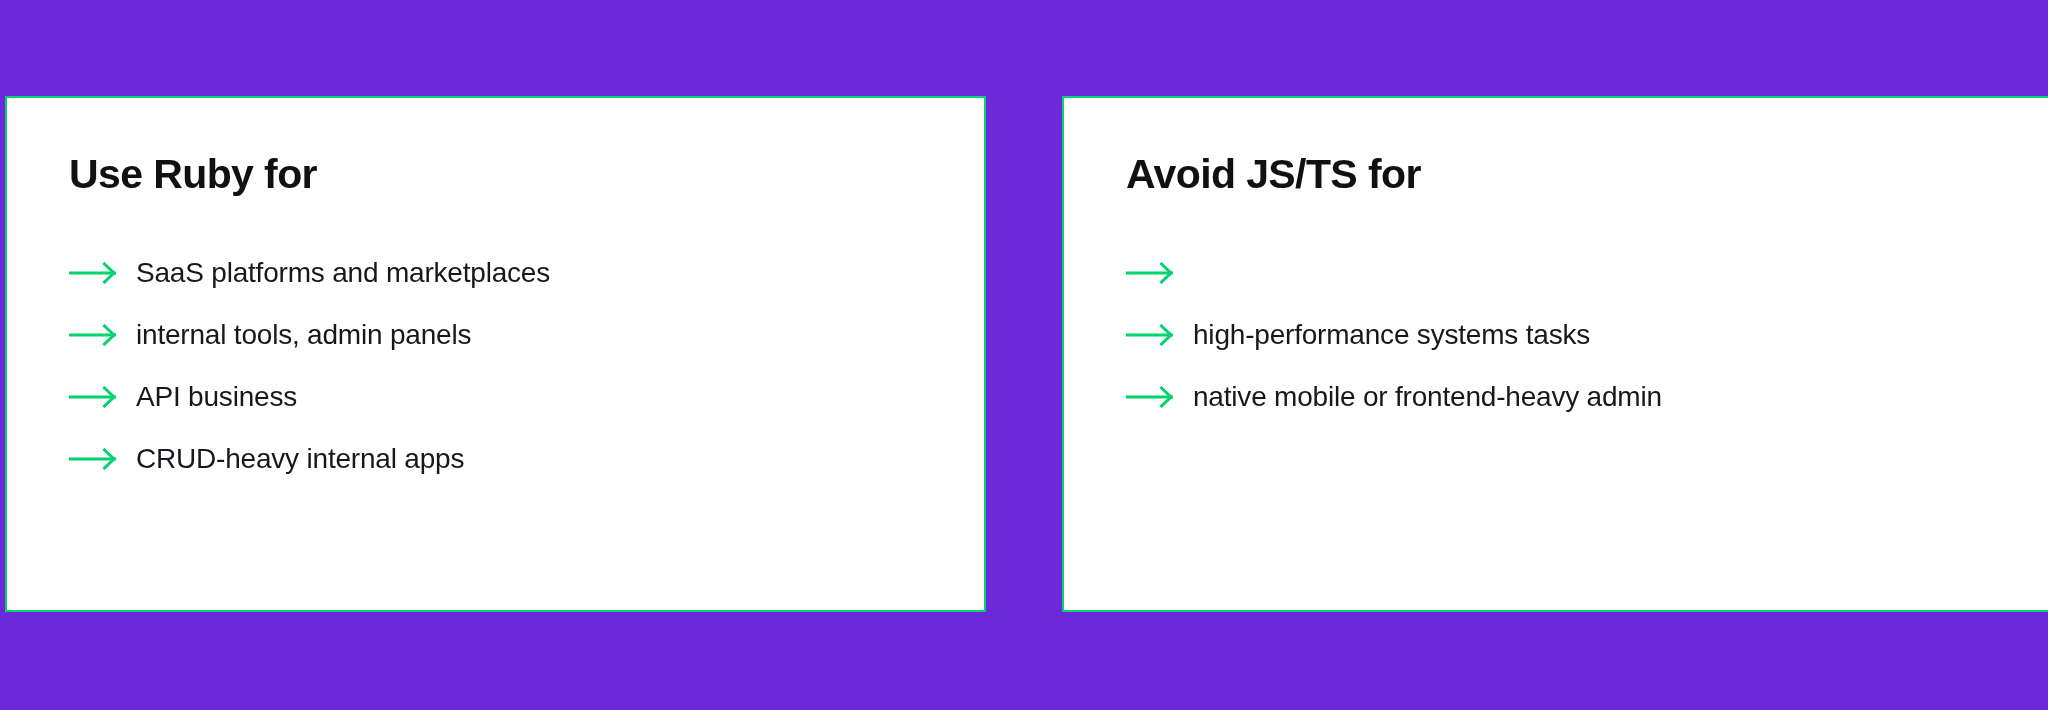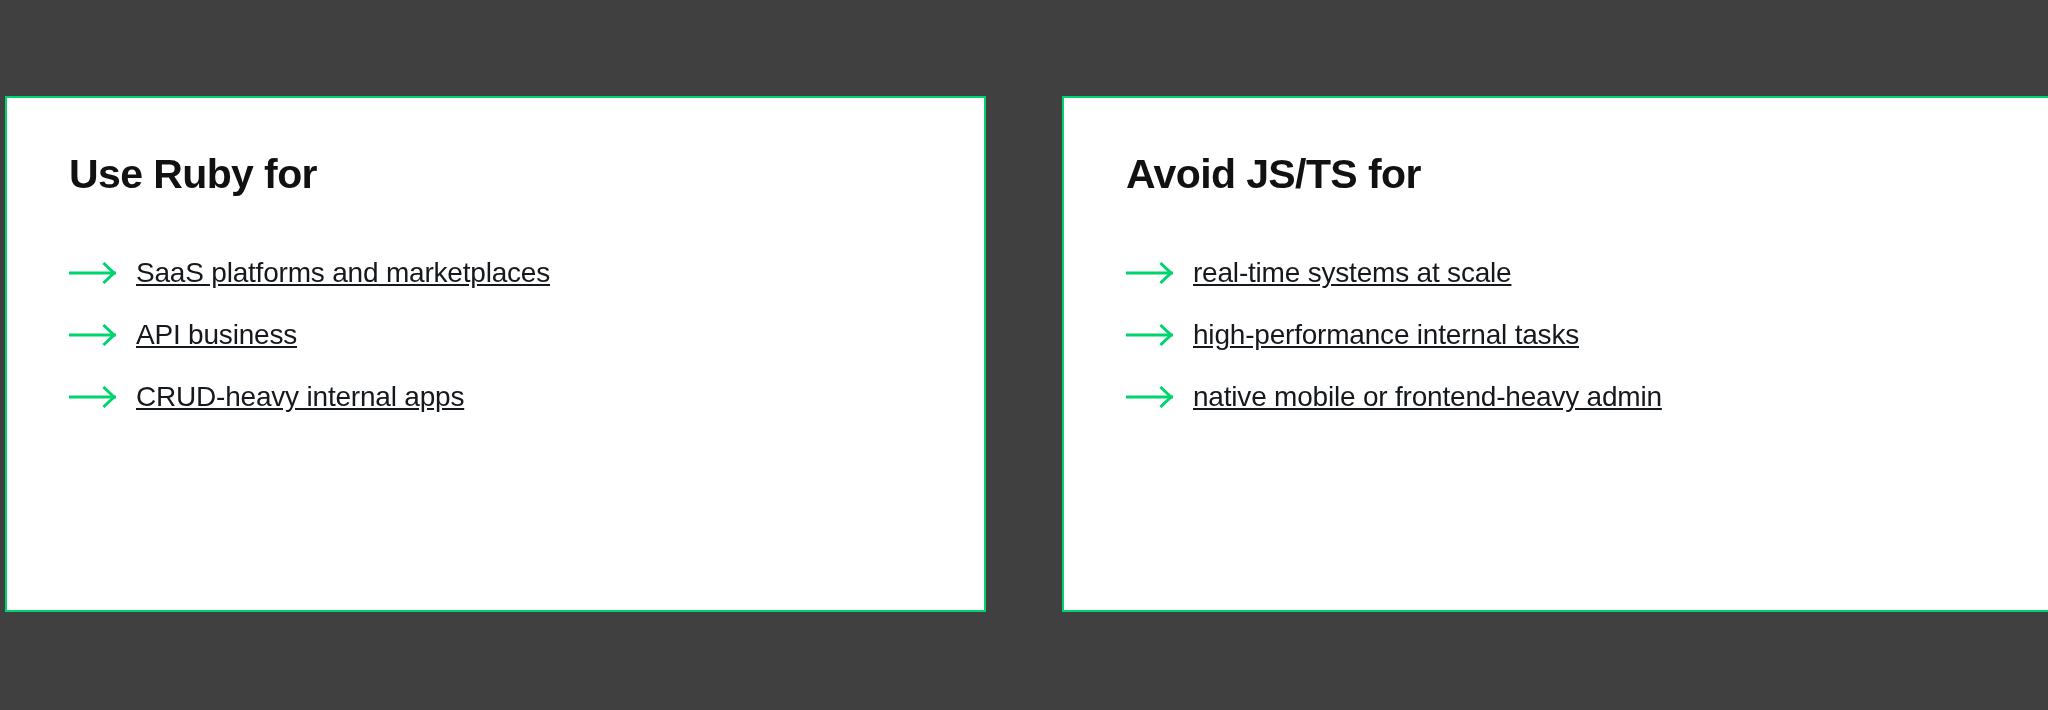--- a/index.html
+++ b/index.html
@@ -12,21 +12,21 @@
     height: 710px;
     font-family: "Liberation Sans", sans-serif;
     -webkit-font-smoothing: antialiased;
     overflow: hidden;
   }
 
   .canvas {
     position: relative;
     width: 2048px;
     height: 710px;
-    background: #404040;
+    background: #6d28d9;
   }
 
   
   .panel {
     position: absolute;
     top: 96px;
     height: 516px;
     box-sizing: border-box;
     background: #ffffff;
     border: 2px solid var(--accent, #00d46e);
@@ -81,40 +81,48 @@
   }
   .arrow-icon svg { display: block; }
 
   .list-item-label {
     font-family: "Liberation Sans", sans-serif;
     font-size: 28px;
     font-weight: 400;
     letter-spacing: -0.2px;
     color: #15181c;
     line-height: 1;
-    text-decoration: underline;
   }
 </style>
 </head>
 <body style="background: rgb(255, 255, 255);">
 
 <div class="canvas">
 
   <section class="panel panel-left" style="border-color: rgb(0, 212, 110);">
     <div class="panel-inner">
       <h2 class="panel-title" style="color: rgb(17, 17, 17);">Use Ruby for</h2>
       <ul class="panel-list" id="list-0">
           <li class="list-item">
             <span class="arrow-icon">
               <svg width="48" height="22" viewBox="0 0 48 22" xmlns="http://www.w3.org/2000/svg" fill="none" stroke="#00d46e" stroke-width="3" stroke-linecap="square" stroke-linejoin="miter">
                 <path d="M0 11 H45.5"></path>
                 <path d="M35.5 2 L45 11 L35.5 20"></path>
               </svg>
             </span>
             <span class="list-item-label" style="color: rgb(21, 24, 28);">SaaS platforms and marketplaces</span>
+          </li>
+          <li class="list-item">
+            <span class="arrow-icon">
+              <svg width="48" height="22" viewBox="0 0 48 22" xmlns="http://www.w3.org/2000/svg" fill="none" stroke="#00d46e" stroke-width="3" stroke-linecap="square" stroke-linejoin="miter">
+                <path d="M0 11 H45.5"></path>
+                <path d="M35.5 2 L45 11 L35.5 20"></path>
+              </svg>
+            </span>
+            <span class="list-item-label" style="color: rgb(21, 24, 28);">internal tools, admin panels</span>
           </li>
           <li class="list-item">
             <span class="arrow-icon">
               <svg width="48" height="22" viewBox="0 0 48 22" xmlns="http://www.w3.org/2000/svg" fill="none" stroke="#00d46e" stroke-width="3" stroke-linecap="square" stroke-linejoin="miter">
                 <path d="M0 11 H45.5"></path>
                 <path d="M35.5 2 L45 11 L35.5 20"></path>
               </svg>
             </span>
             <span class="list-item-label" style="color: rgb(21, 24, 28);">API business</span>
           </li>
@@ -135,30 +143,29 @@
     <div class="panel-inner">
       <h2 class="panel-title" style="color: rgb(17, 17, 17);">Avoid JS/TS for</h2>
       <ul class="panel-list" id="list-1">
           <li class="list-item">
             <span class="arrow-icon">
               <svg width="48" height="22" viewBox="0 0 48 22" xmlns="http://www.w3.org/2000/svg" fill="none" stroke="#00d46e" stroke-width="3" stroke-linecap="square" stroke-linejoin="miter">
                 <path d="M0 11 H45.5"></path>
                 <path d="M35.5 2 L45 11 L35.5 20"></path>
               </svg>
             </span>
-            <span class="list-item-label" style="color: rgb(21, 24, 28);">real-time systems at scale</span>
           </li>
           <li class="list-item">
             <span class="arrow-icon">
               <svg width="48" height="22" viewBox="0 0 48 22" xmlns="http://www.w3.org/2000/svg" fill="none" stroke="#00d46e" stroke-width="3" stroke-linecap="square" stroke-linejoin="miter">
                 <path d="M0 11 H45.5"></path>
                 <path d="M35.5 2 L45 11 L35.5 20"></path>
               </svg>
             </span>
-            <span class="list-item-label" style="color: rgb(21, 24, 28);">high-performance internal tasks</span>
+            <span class="list-item-label" style="color: rgb(21, 24, 28);">high-performance systems tasks</span>
           </li>
           <li class="list-item">
             <span class="arrow-icon">
               <svg width="48" height="22" viewBox="0 0 48 22" xmlns="http://www.w3.org/2000/svg" fill="none" stroke="#00d46e" stroke-width="3" stroke-linecap="square" stroke-linejoin="miter">
                 <path d="M0 11 H45.5"></path>
                 <path d="M35.5 2 L45 11 L35.5 20"></path>
               </svg>
             </span>
             <span class="list-item-label" style="color: rgb(21, 24, 28);">native mobile or frontend-heavy admin</span>
           </li>

